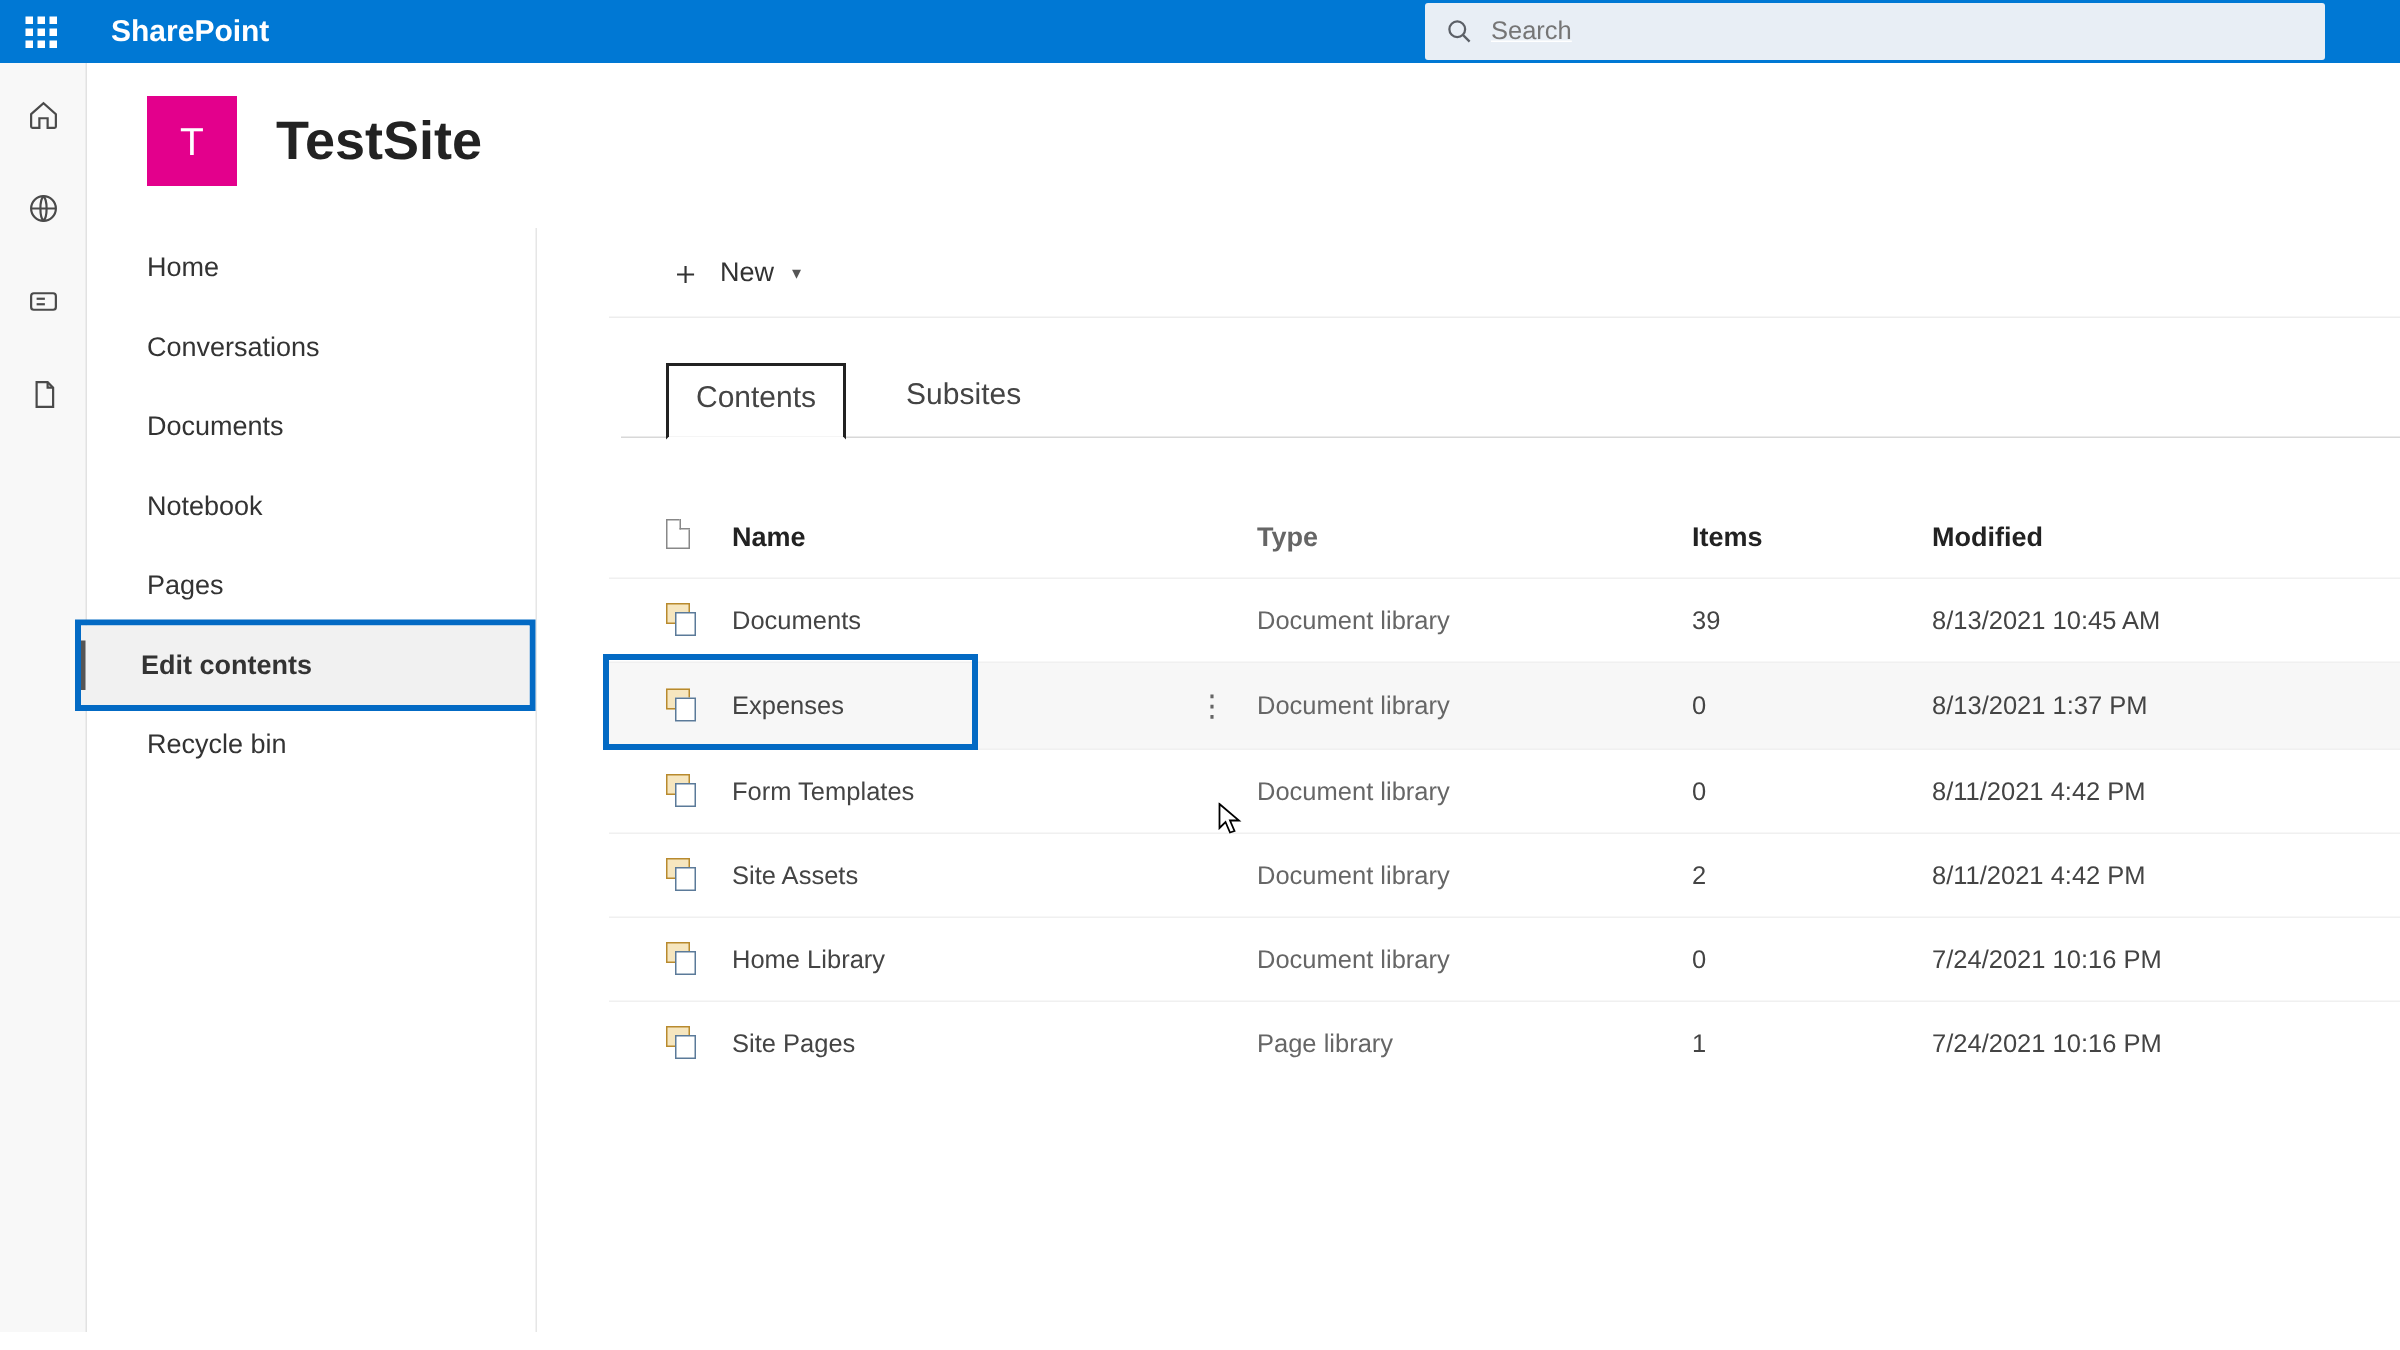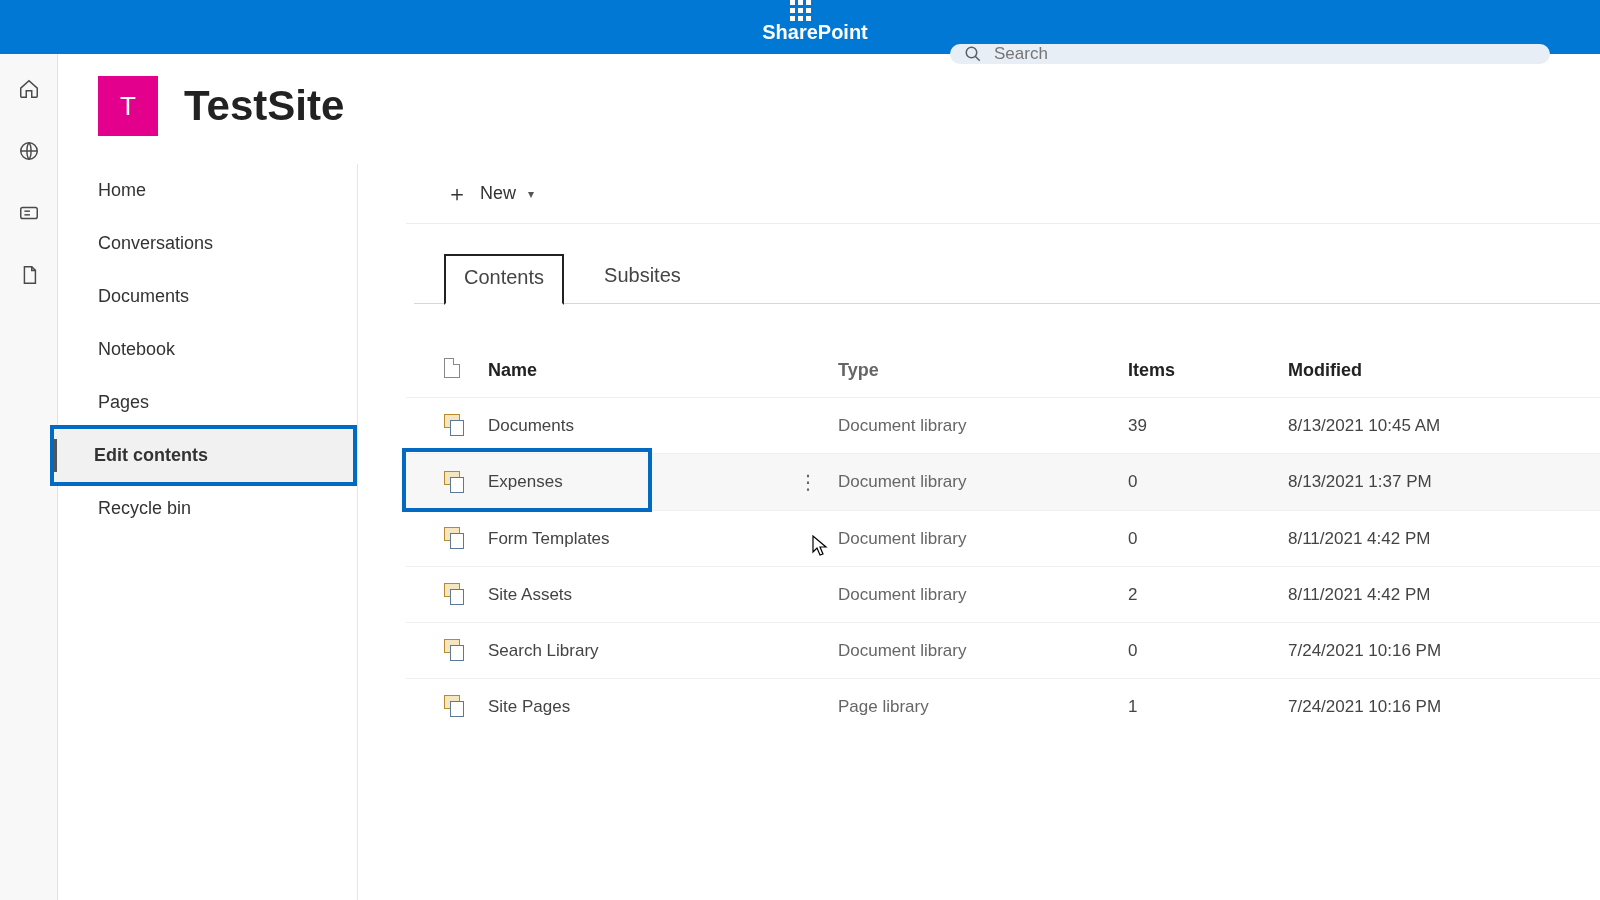--- a/index.html
+++ b/index.html
@@ -1,43 +1,43 @@
 <!DOCTYPE html>
 <html><head>
 <meta charset="utf-8">
 <style>
   * { margin: 0; padding: 0; box-sizing: border-box; font-family: "Segoe UI", Arial, sans-serif; }
   body { width: 1600px; height: 900px; overflow: hidden; background: #fff; }
 
   
   .header {
-    height: 54px;
+    height: 42px;
     background: #0078d4;
     display: flex;
     align-items: center;
     padding: 0 10px;
     color: #fff;
-    flex-direction: column;
   }
   .waffle {
     width: 34px; height: 34px; display:flex; align-items:center; justify-content:center;
     cursor:pointer;
   }
   .waffle-grid {
     display:grid; grid-template-columns:repeat(3,5px); grid-template-rows:repeat(3,5px); gap:3px;
   }
   .waffle-grid span { width:5px; height:5px; background:#fff; }
   .brand { font-size:20px; font-weight:600; margin-left:30px; }
   .search-wrap {
     margin-left:auto; margin-right:40px;
     width:600px; height:38px;
     background:#e8eef5;
-    border-radius:13px;
+    border-radius:2px;
     display:flex; align-items:center;
     padding:0 14px;
+    text-decoration:underline;
   }
   .search-wrap svg { width:18px; height:18px; fill:none; stroke:#5b5f66; stroke-width:2; }
   .search-wrap input {
     border:none; background:transparent; outline:none;
     font-size:17px; color:#555; margin-left:12px; flex:1;
   }
 
   
   .body-row { display:flex; height:calc(100% - 54px); }
 
@@ -46,21 +46,21 @@
     width:58px; background:#f8f8f8; border-right:1px solid #e2e2e2;
     display:flex; flex-direction:column; align-items:center; padding-top:22px; gap:36px;
   }
   .rail-icon { width:26px; height:26px; display:flex; align-items:center; justify-content:center; cursor:pointer; }
   .rail-icon svg { width:22px; height:22px; stroke:#4a4a4a; fill:none; stroke-width:1.6; }
   .site-logo {
     width:60px; height:60px; background:#e3008c; color:#fff;
     display:flex; align-items:center; justify-content:center;
     font-size:26px; font-weight:400;
   }
-  .site-name { font-size:42px; font-weight:600; color:#222; }
+  .site-name { font-size:36px; font-weight:600; color:#222; }
 
   .nav-list { display:flex; flex-direction:column; }
   .nav-item {
     padding:16px 0 16px 40px; font-size:18px; color:#333; cursor:pointer; position:relative;
   }
   .nav-item.edit { color:#888; margin-top:6px; font-size:17px; }
   .nav-item.active {
     background:#f1f1f1; font-weight:600;
   }
   .nav-item.active::before {
@@ -277,21 +277,21 @@
                 <tr>
                   <td class="col-icon"><span class="lib-icon"></span></td>
                   <td class="col-name">Site Assets</td>
                   <td class="col-menu"></td>
                   <td class="col-type td-type">Document library</td>
                   <td class="col-items">2</td>
                   <td class="col-mod td-mod">8/11/2021 4:42 PM</td>
                 </tr>
                 <tr>
                   <td class="col-icon"><span class="lib-icon"></span></td>
-                  <td class="col-name">Search Library</td>
+                  <td class="col-name">Home Library</td>
                   <td class="col-menu"></td>
                   <td class="col-type td-type">Document library</td>
                   <td class="col-items">0</td>
                   <td class="col-mod td-mod">7/24/2021 10:16 PM</td>
                 </tr>
                 <tr>
                   <td class="col-icon"><span class="lib-icon"></span></td>
                   <td class="col-name">Site Pages</td>
                   <td class="col-menu"></td>
                   <td class="col-type td-type">Page library</td>

